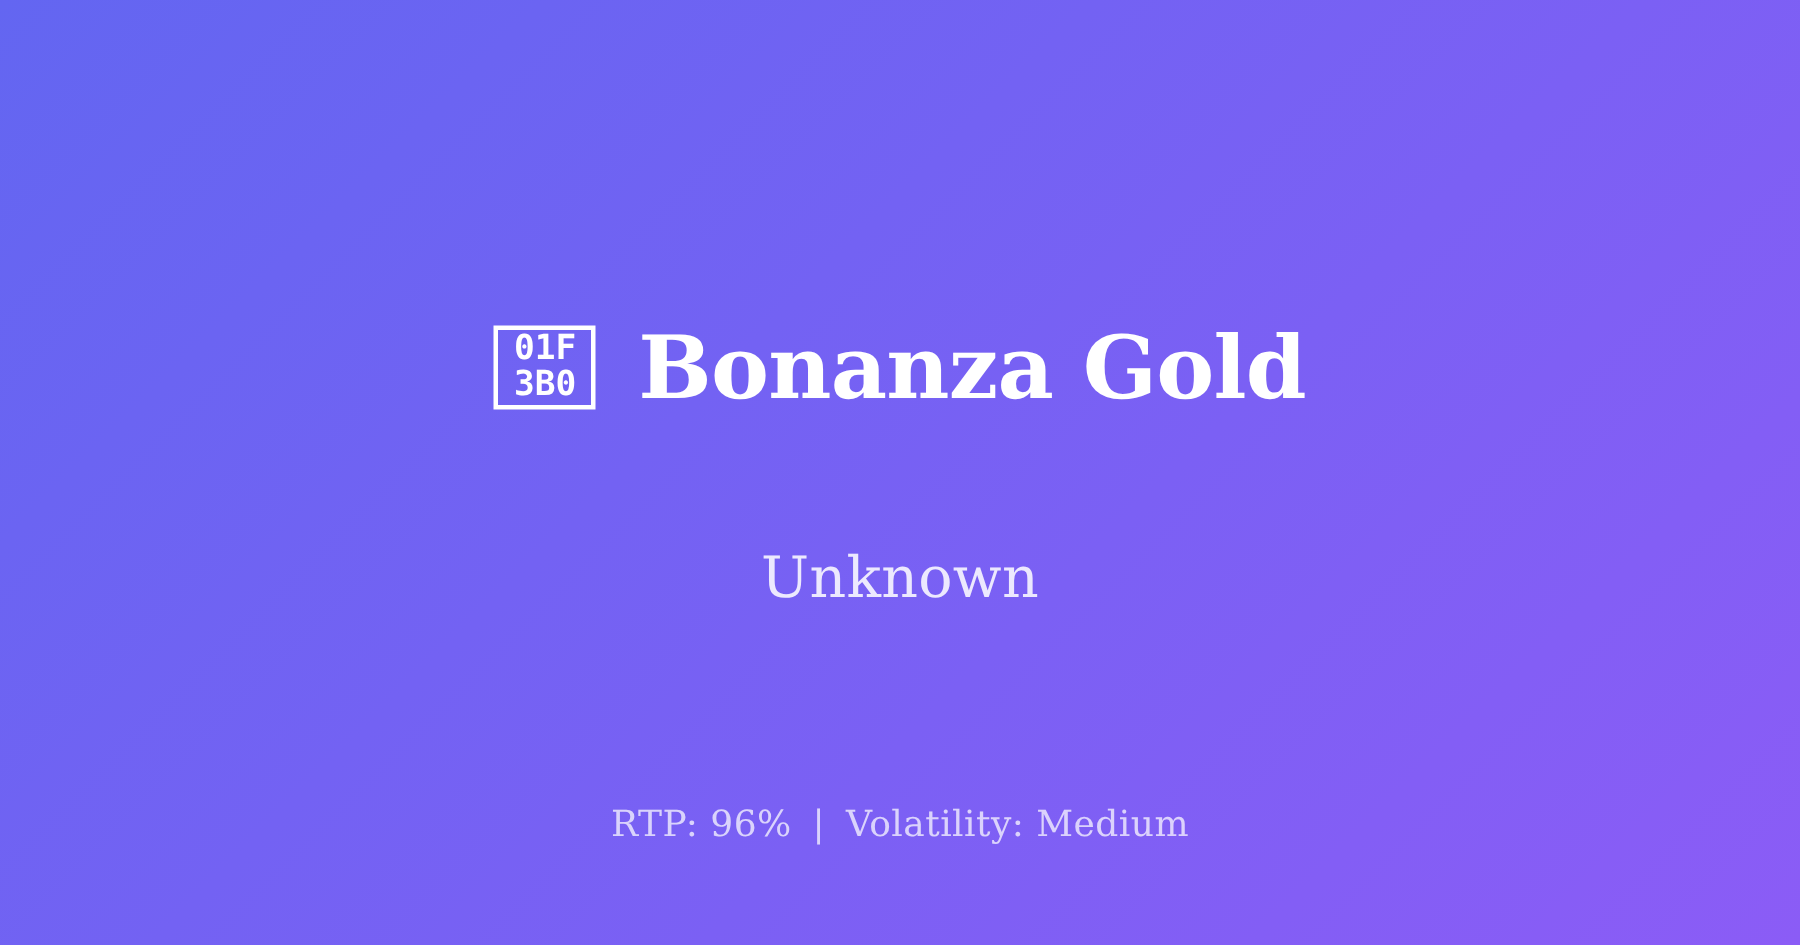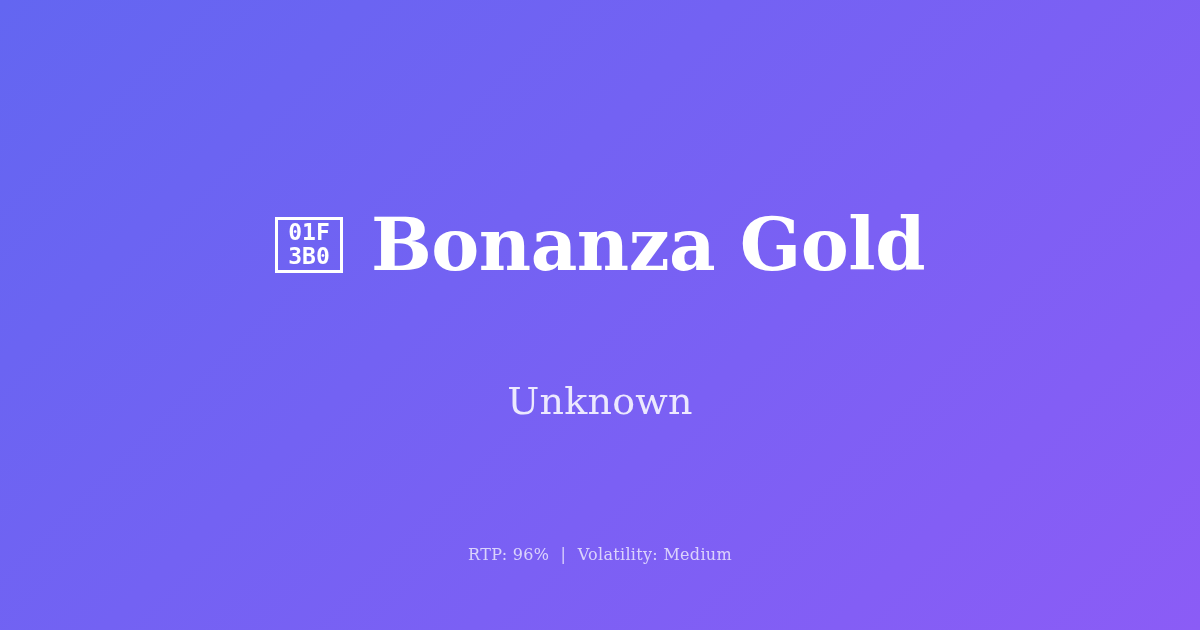--- a/index.html
+++ b/index.html
@@ -68,21 +68,21 @@
     font-size: 23px;
     font-weight: 700;
     line-height: 24px;
     letter-spacing: 0px;
     color: #ffffff;
     white-space: pre;
   }
 
   .card-title {
     font-family: "DejaVu Serif", "Liberation Serif", serif;
-    font-size: 72px;
+    font-size: 58px;
     font-weight: 700;
     color: #ffffff;
     letter-spacing: -0.5px;
     white-space: nowrap;
     line-height: 1.05;
   }
 
   .card-subtitle {
     margin-top: 48px;
     font-family: "DejaVu Serif", "Liberation Serif", serif;
@@ -95,21 +95,21 @@
   }
 
   
   .card-meta {
     position: absolute;
     left: 0;
     right: 0;
     bottom: 66px;
     text-align: center;
     font-family: "DejaVu Serif", "Liberation Serif", serif;
-    font-size: 16px;
+    font-size: 24px;
     font-weight: 400;
     color: rgba(255, 255, 255, 0.72);
     letter-spacing: 0.3px;
     line-height: 1.2;
     white-space: nowrap;
   }
   .card-meta .meta-sep {
     padding: 0 6px;
   }
 </style>

